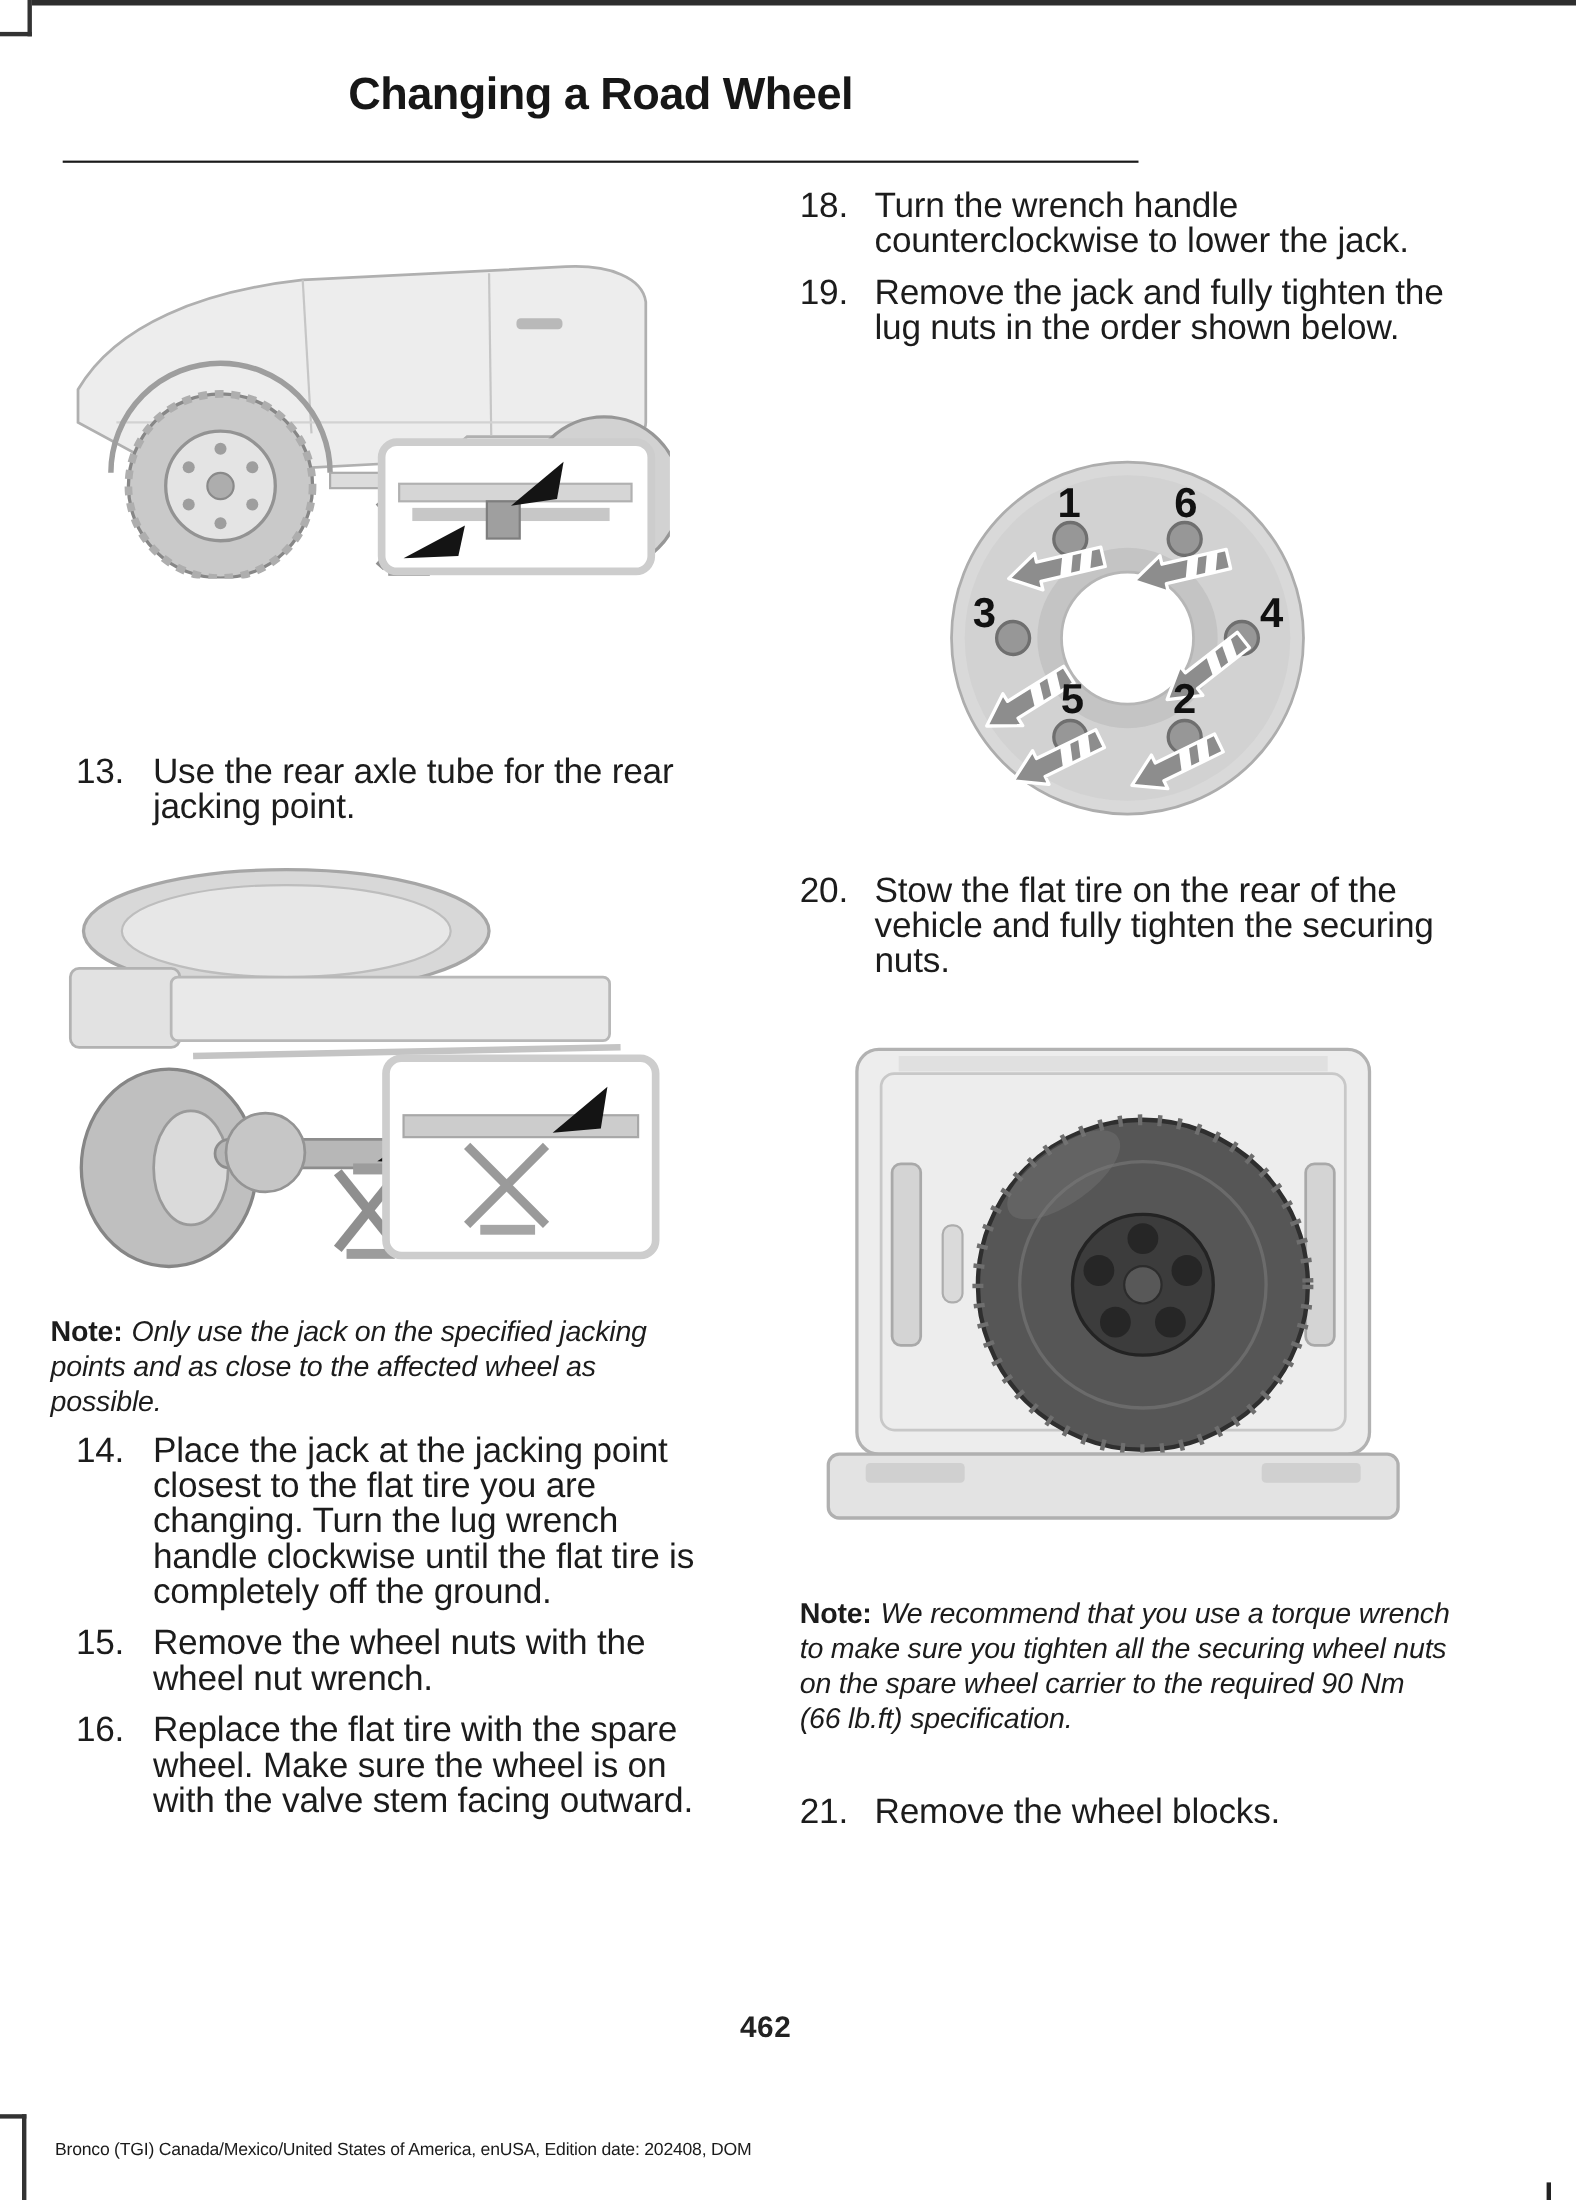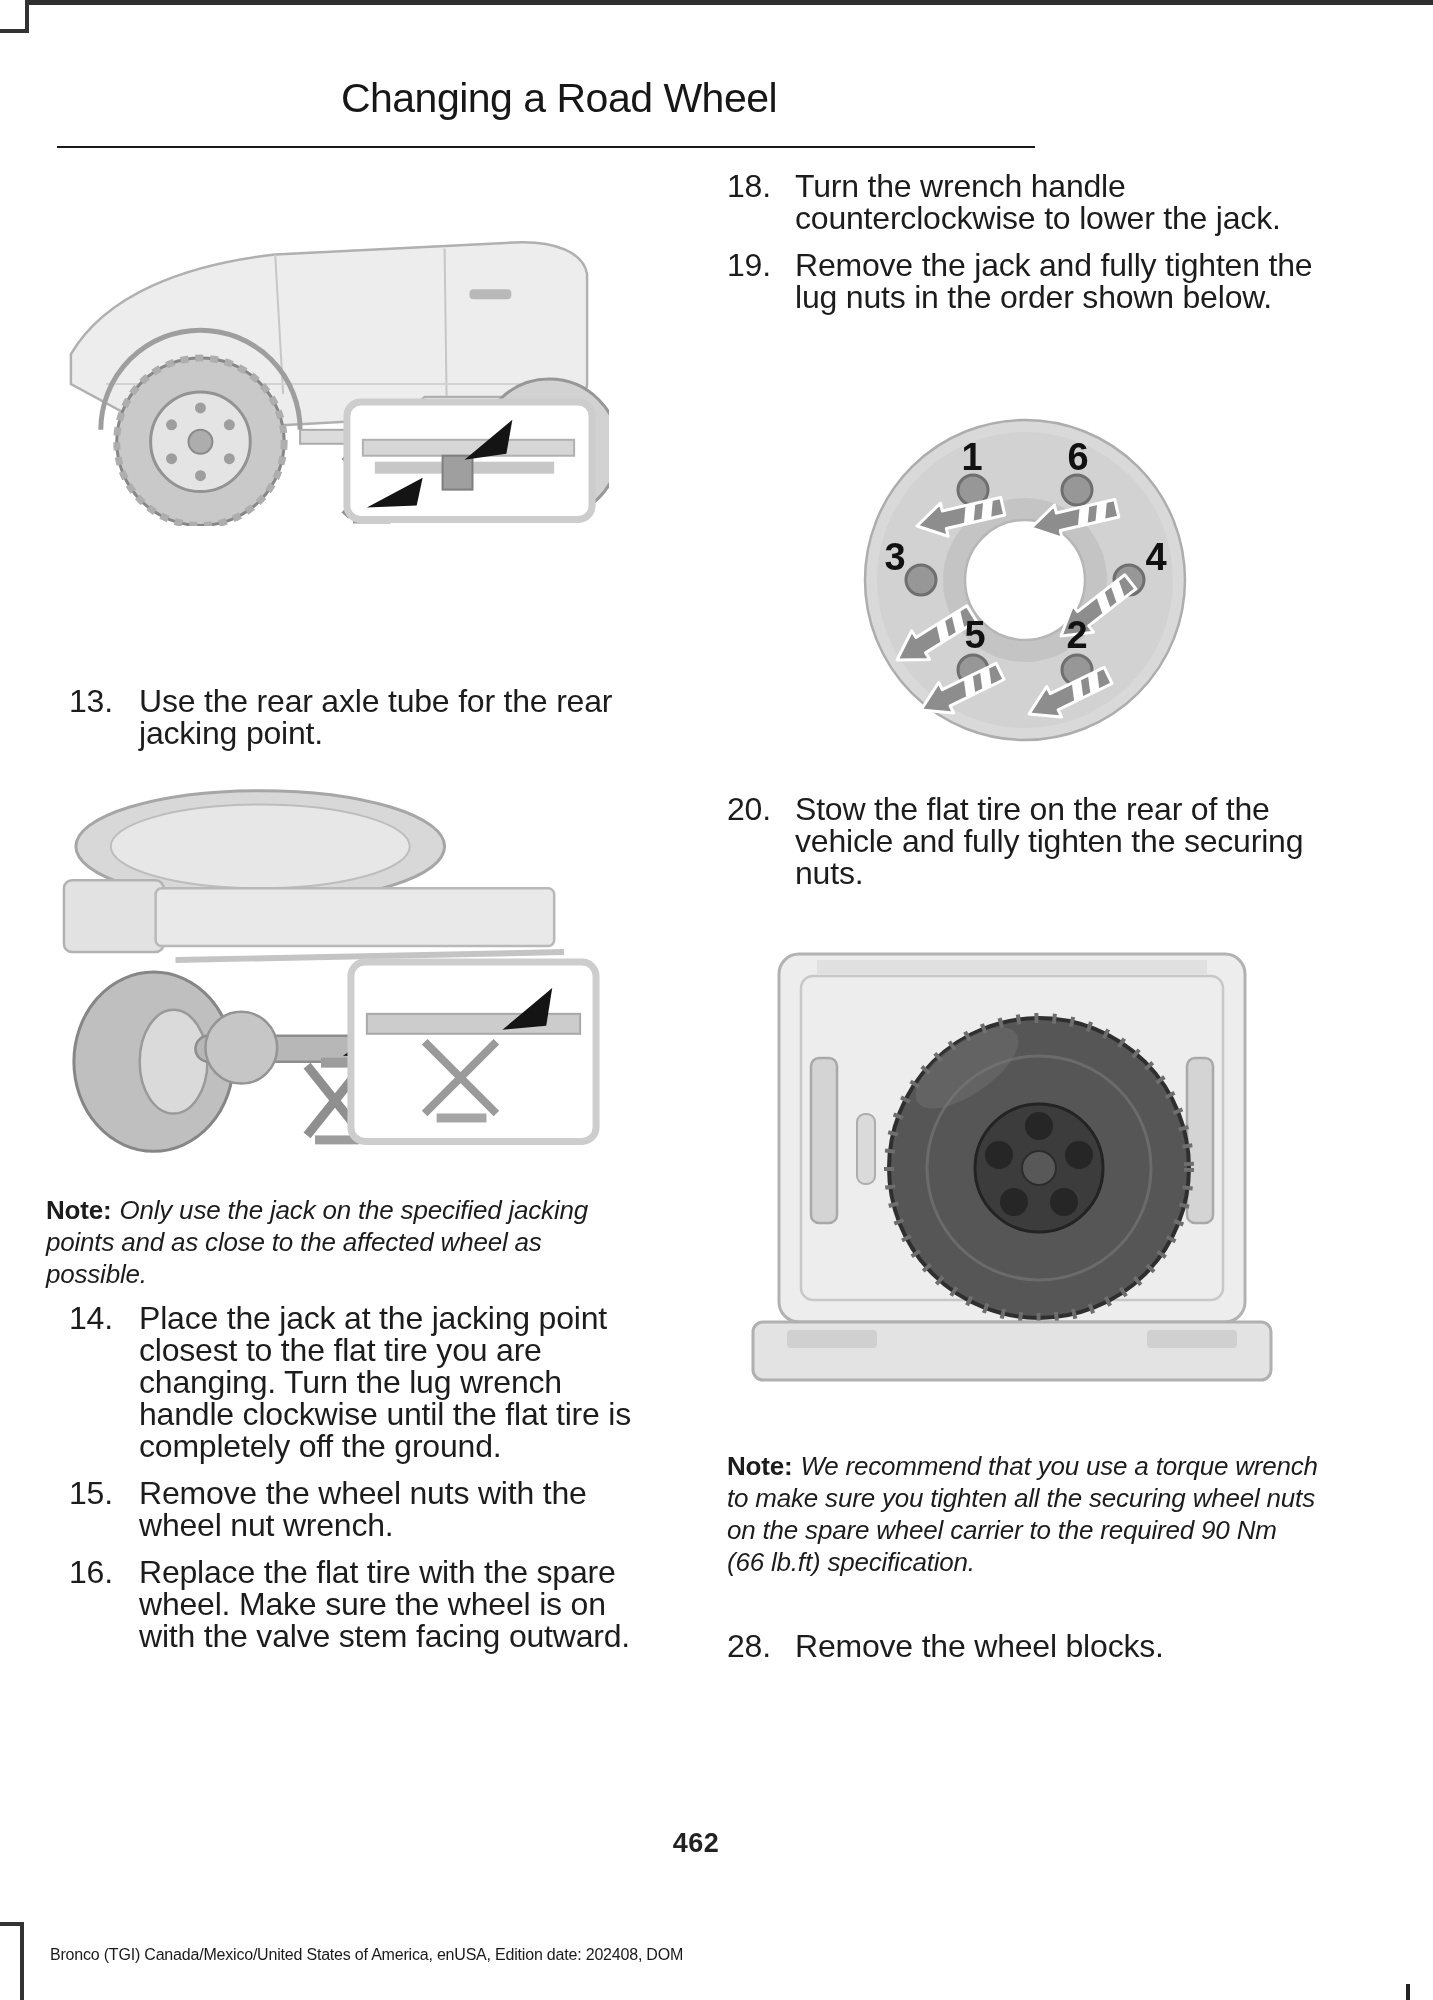--- a/index.html
+++ b/index.html
@@ -9,22 +9,22 @@
   }
   
   .top-bar{position:absolute;left:0;top:0;width:1433px;height:5px;background:#2e2e2e;}
   .corner-box-top{position:absolute;left:0;top:0;width:25px;height:29px;background:#fff;
     border-right:4px solid #333;border-bottom:4px solid #333;}
   .corner-box-bottom{position:absolute;left:0;top:1922px;width:20px;height:78px;background:#fff;
     border-top:4px solid #333;border-right:4px solid #333;}
   .edge-tick-br{position:absolute;left:1406px;top:1984px;width:4px;height:16px;background:#222;}
 
   .title{
-    position:absolute;left:57px;top:62px;width:978px;margin:13px;
-    text-align:center;font-size:41px;font-weight:400;letter-spacing:-0.5px;color:#171717;
+    position:absolute;left:57px;top:62px;width:978px;margin:0;
+    text-align:center;font-size:41px;font-weight:700;letter-spacing:-0.5px;color:#171717;
   }
   .title-rule{position:absolute;left:57px;top:146px;width:978px;height:2px;background:#1a1a1a;}
 
   .col{position:absolute;top:0;height:2000px;}
   .col-left{left:46px;width:575px;margin-top:44px;}
   .col-right{left:727px;width:592px;}
 
   .abs{position:absolute;}
 
   .step-item{display:flex;font-size:32px;line-height:32px;letter-spacing:-0.2px;margin-bottom:15px;}
@@ -249,20 +249,20 @@
       <rect x="420" y="392" width="90" height="18" rx="4" fill="#d0d0d0"></rect>
     </svg>
   </figure>
 
   <p class="note abs" style="top:1450px;left:0;width:592px;">
     <span class="note-label">Note:</span><span class="note-body">We recommend that you use a torque wrench to make sure you tighten all the securing wheel nuts on the spare wheel carrier to the required 90 Nm (66 lb.ft) specification.</span>
   </p>
 
   <div class="abs" style="top:1630px;left:0;width:592px;">
     <div class="step-item">
-      <span class="step-num">28.</span>
+      <span class="step-num">21.</span>
       <span class="step-text">Remove the wheel blocks.</span>
     </div>
   </div>
 </div>
 
 <div class="page-number">462</div>
 <div class="footer-text">Bronco (TGI) Canada/Mexico/United States of America, enUSA, Edition date: 202408, DOM</div>
 
 </body></html>

